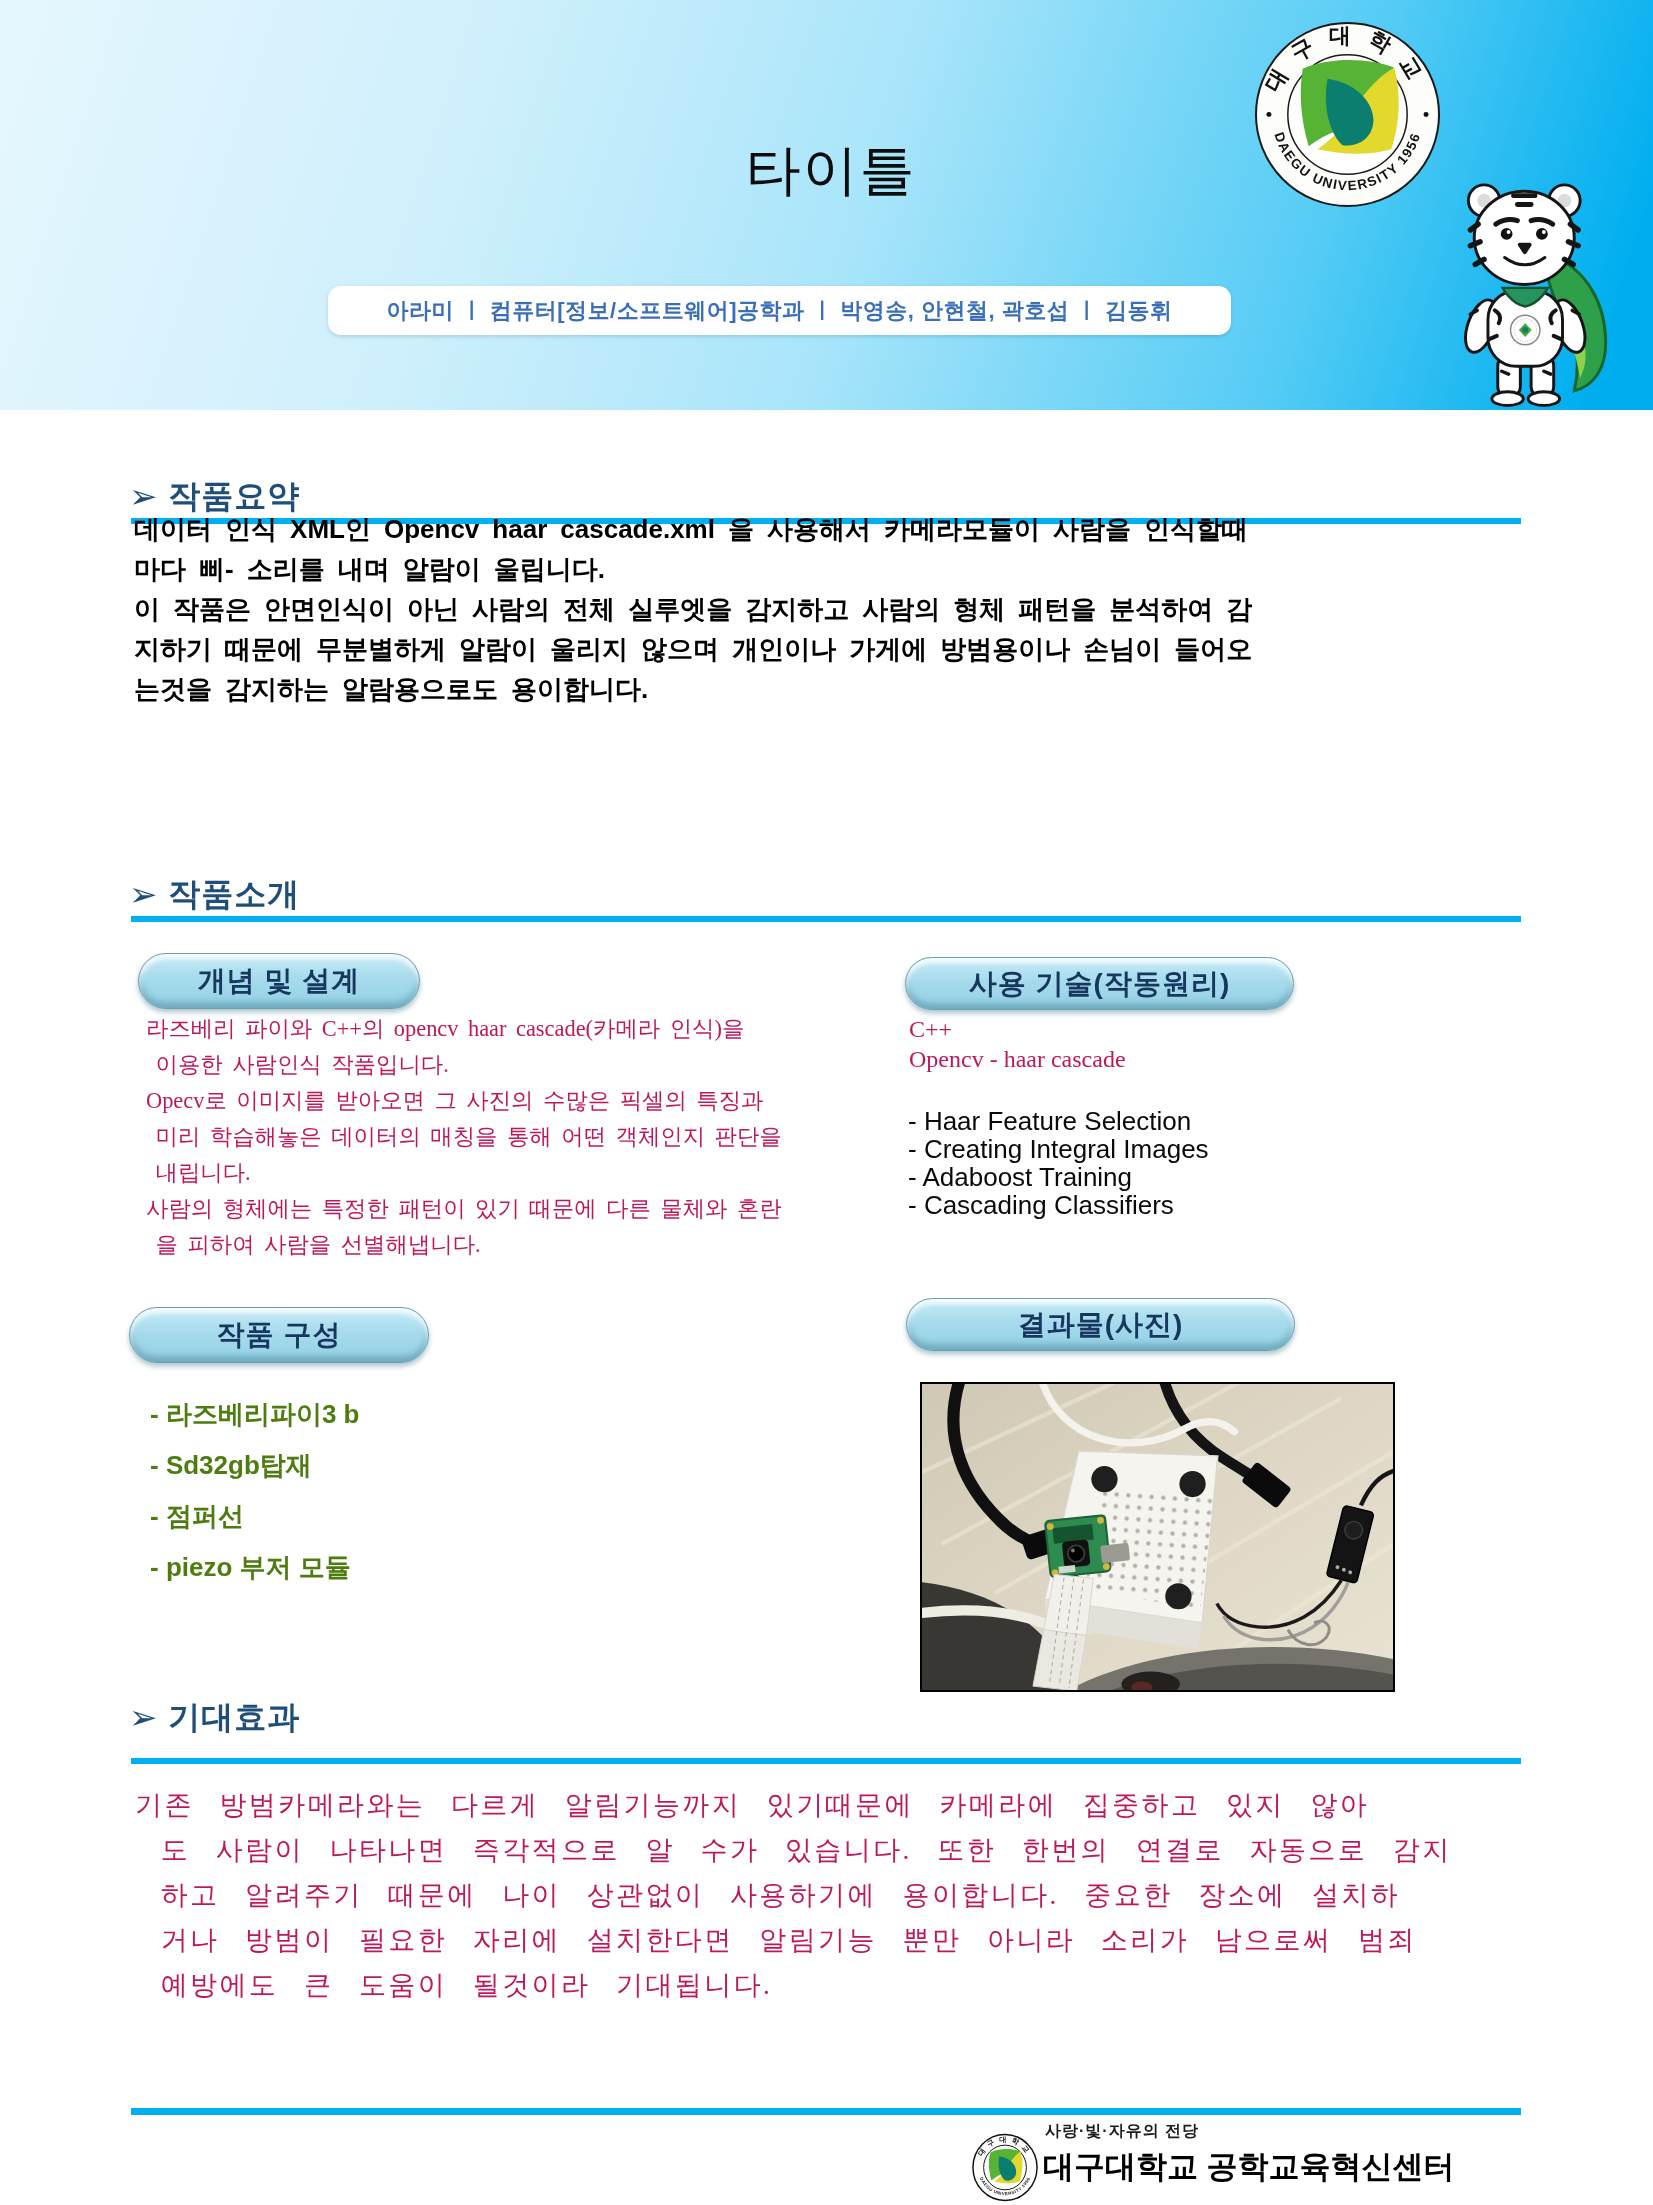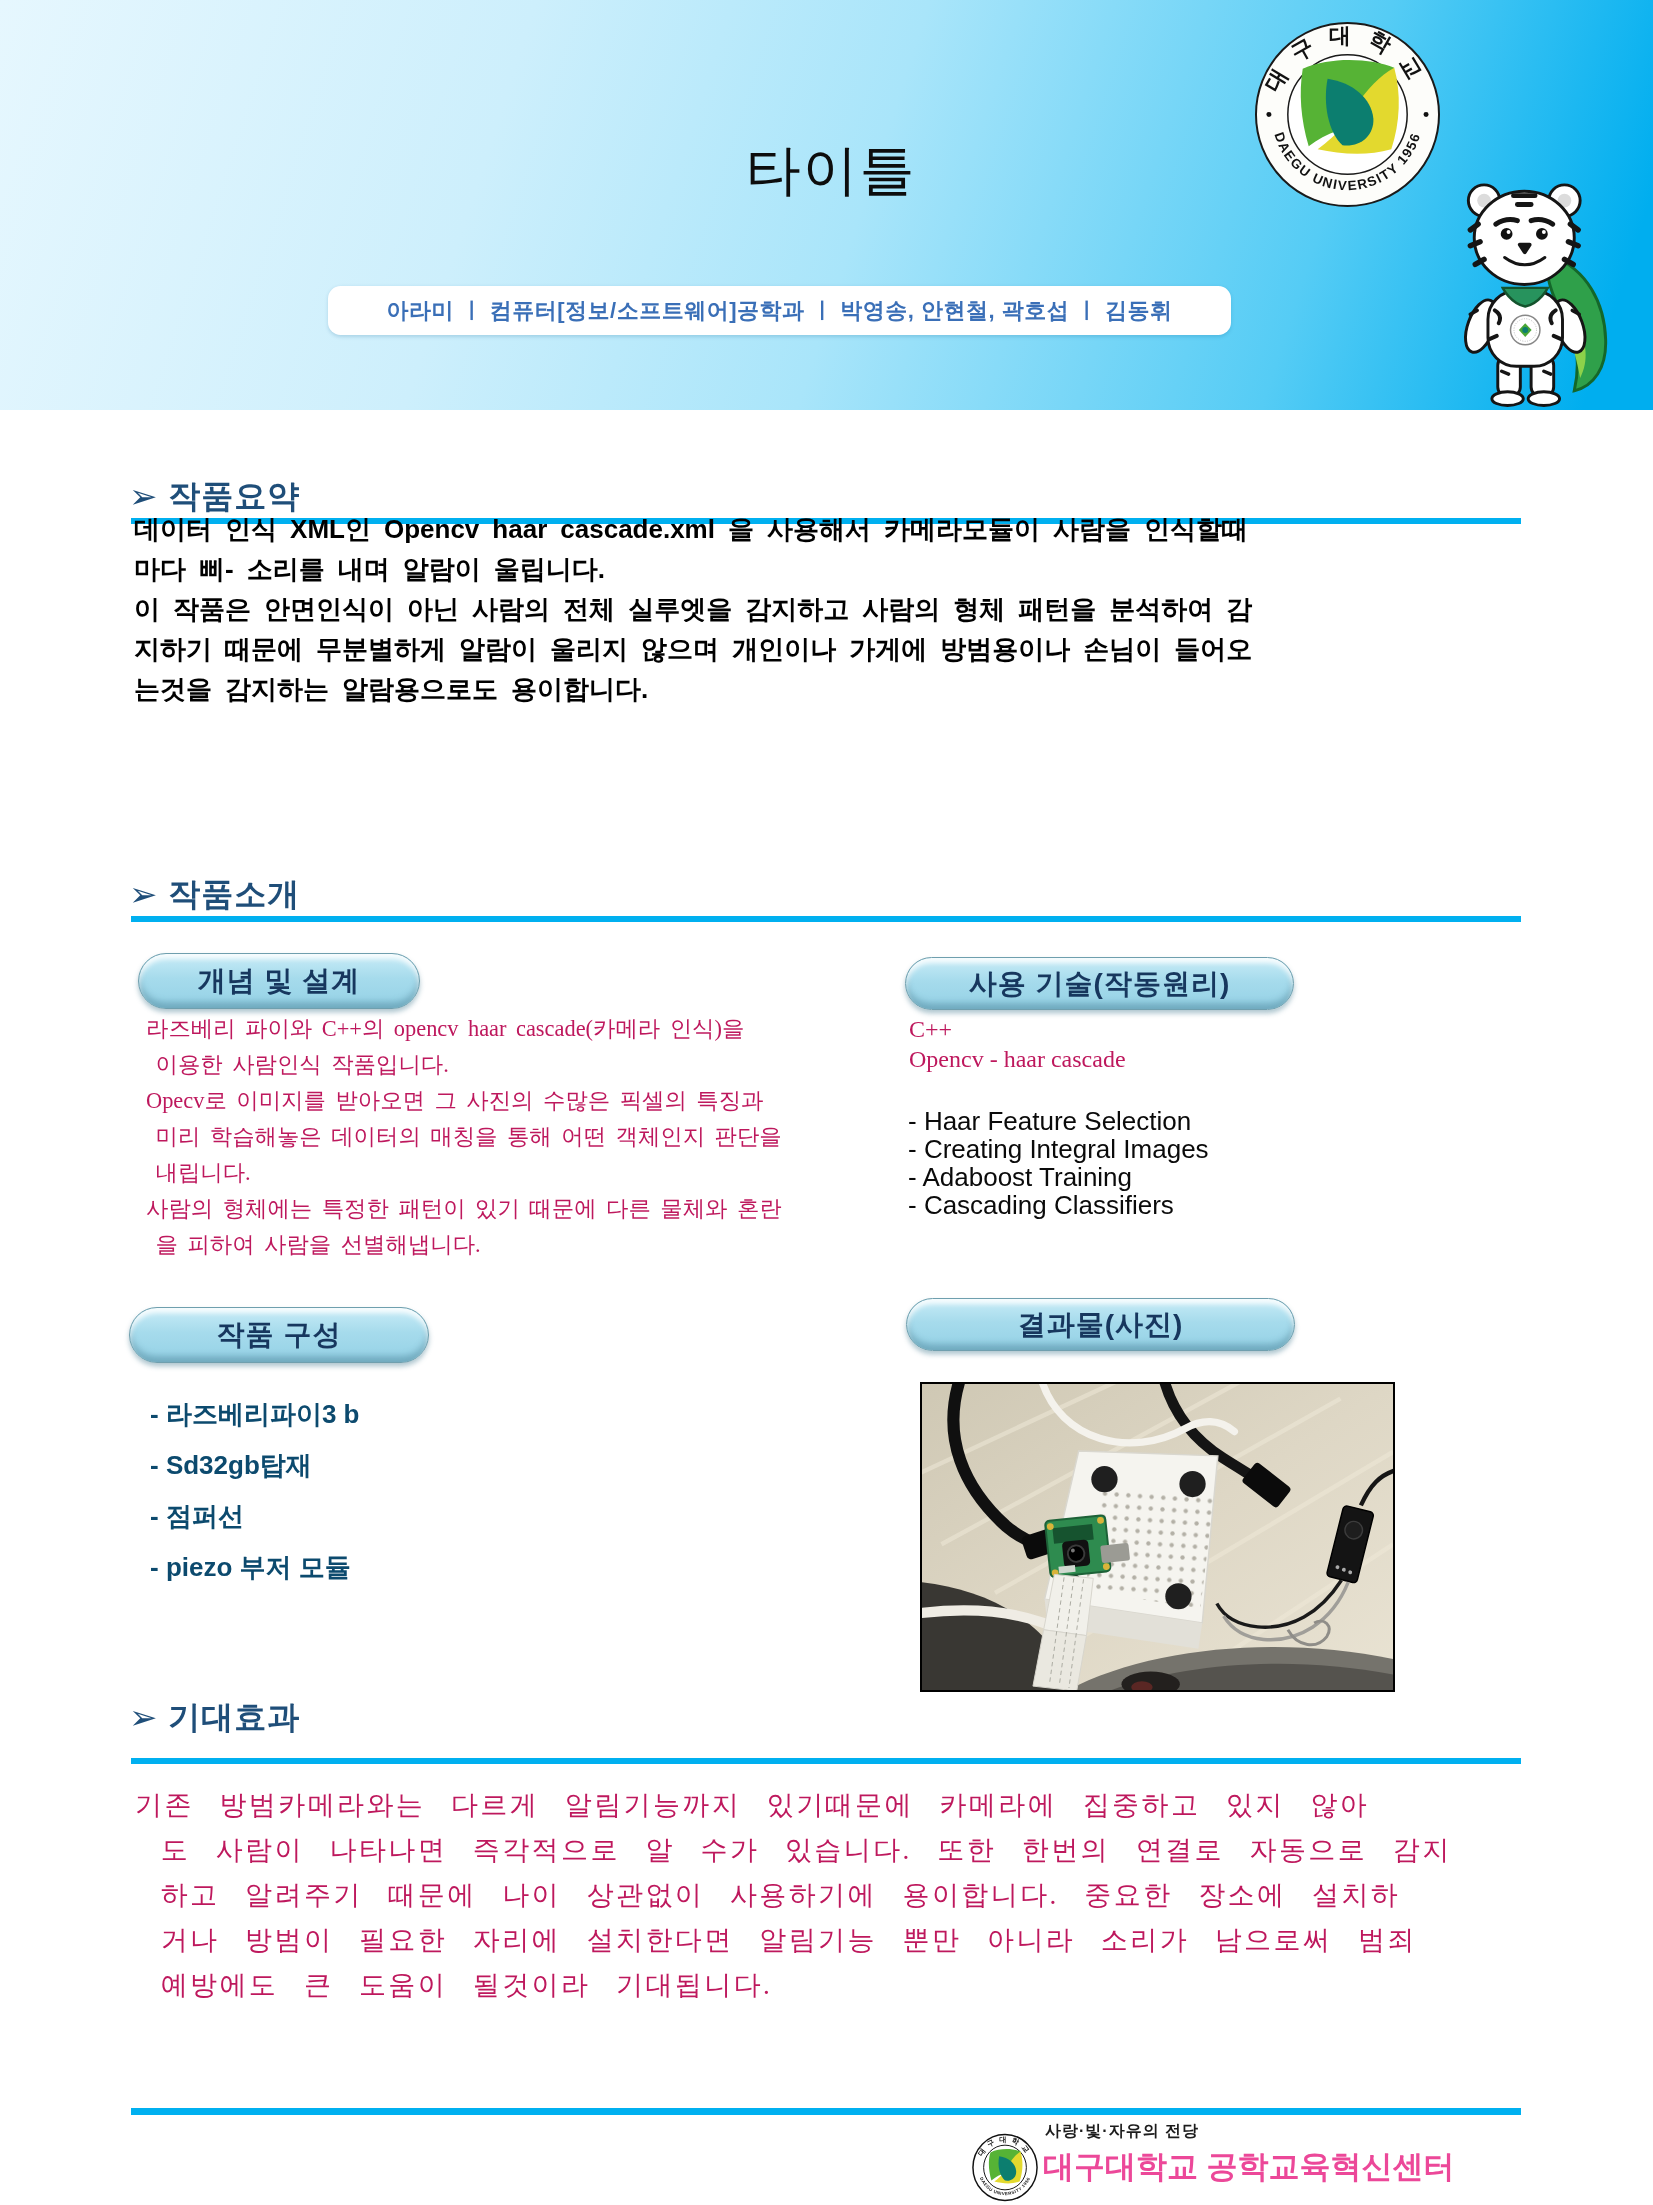--- a/index.html
+++ b/index.html
@@ -27,21 +27,21 @@
   
   .para-bold{position:absolute;left:134px;width:1420px;font-size:26px;font-weight:700;
              line-height:40px;letter-spacing:0px;word-spacing:5.8px;white-space:pre-wrap;color:#000;}
   .serif-block{position:absolute;font-family:"Liberation Serif","DejaVu Serif",serif;
                white-space:pre-wrap;color:#be185d;}
   .concept-body{left:146px;top:1011px;width:758px;font-size:22.4px;line-height:36px;word-spacing:3.9px;}
   .tech-stack{left:909px;top:1014px;width:438px;font-size:24px;line-height:30px;}
   .tech-steps{position:absolute;left:908px;top:1107px;width:438px;}
   .tech-steps div{font-size:26px;line-height:28px;font-weight:400;color:#0a0a0a;}
   .comp-list{position:absolute;left:150px;top:1389px;width:632px;}
-  .comp-list div{font-size:26px;font-weight:700;line-height:51px;color:#0c4a6e;}
+  .comp-list div{font-size:26px;font-weight:700;line-height:51px;color:#4d7c0f;}
   .effect-body{left:135px;top:1783px;width:1420px;font-size:27px;line-height:45px;
                word-spacing:16.5px;letter-spacing:2.4px;}
 
   
   .pill{position:absolute;border-radius:28px;border:1.9px solid #6f9fae;
         background:linear-gradient(180deg,#c8ecf7 0%,#a6dbec 45%,#9bd5e8 80%,#8fcde2 100%);
         box-shadow:inset 0 4.9px 4.9px rgba(255,255,255,.85), inset 0 -5.8px 6.8px rgba(55,105,125,.35),
                    0 3.4px 4.9px rgba(80,130,150,.45);
         display:flex;align-items:center;justify-content:center;
         font-size:28px;font-weight:800;color:#17375e;letter-spacing:1px;}
@@ -52,21 +52,21 @@
 
   
   .photo{position:absolute;left:920px;top:1382px;width:471px;height:306px;
          border:2.9px solid #000;box-sizing:content-box;background:#d9d2c0;}
   .photo svg{display:block;width:100%;height:100%;}
 
   
   .footer-rule{top:2108px;height:6.8px;}
   .fseal-svg{position:absolute;left:971px;top:2133px;width:68px;height:69px;}
   .f-tagline{position:absolute;left:1045px;top:2121px;font-size:16px;font-weight:600;color:#1c1c1c;letter-spacing:1px;}
-  .f-org{position:absolute;left:1043px;top:2146px;font-size:31px;font-weight:800;color:#ec4899;letter-spacing:0px;}
+  .f-org{position:absolute;left:1043px;top:2146px;font-size:31px;font-weight:800;color:#000000;letter-spacing:0px;}
 </style>
 </head>
 <body>
 
 <div class="page">
 
   <div class="banner">
     <div class="poster-title">타이틀</div>
 
     <div class="subtitle-bar">

